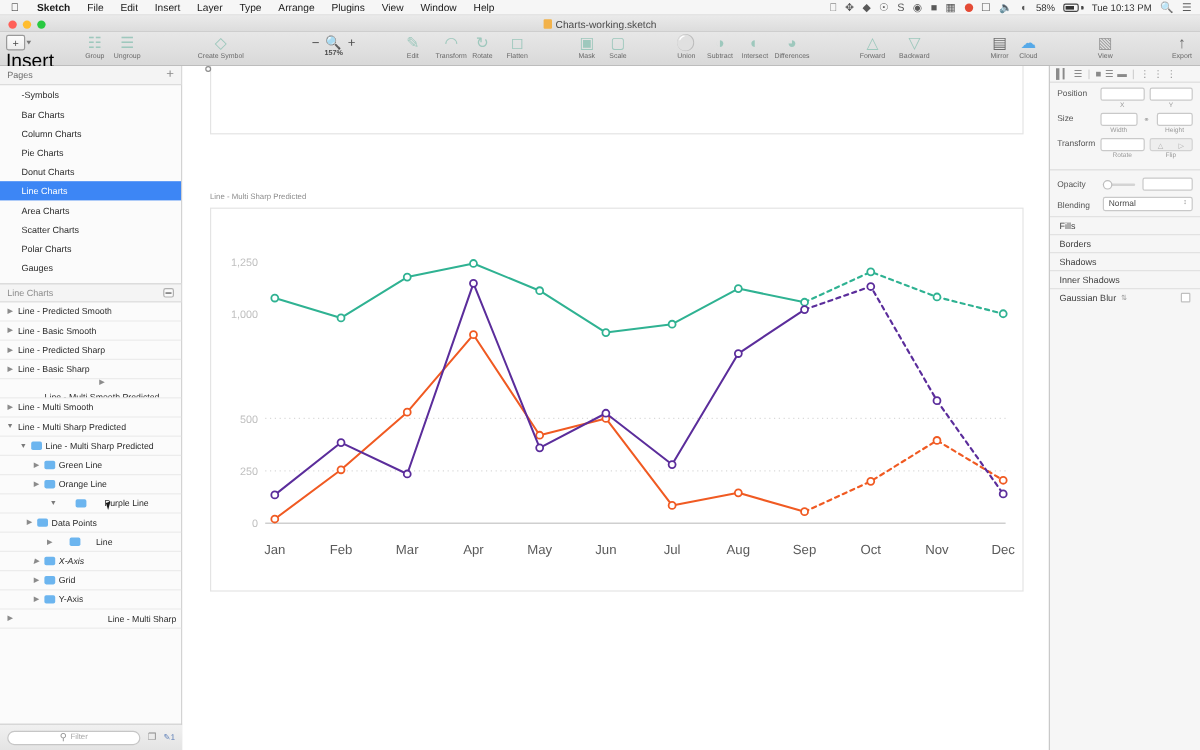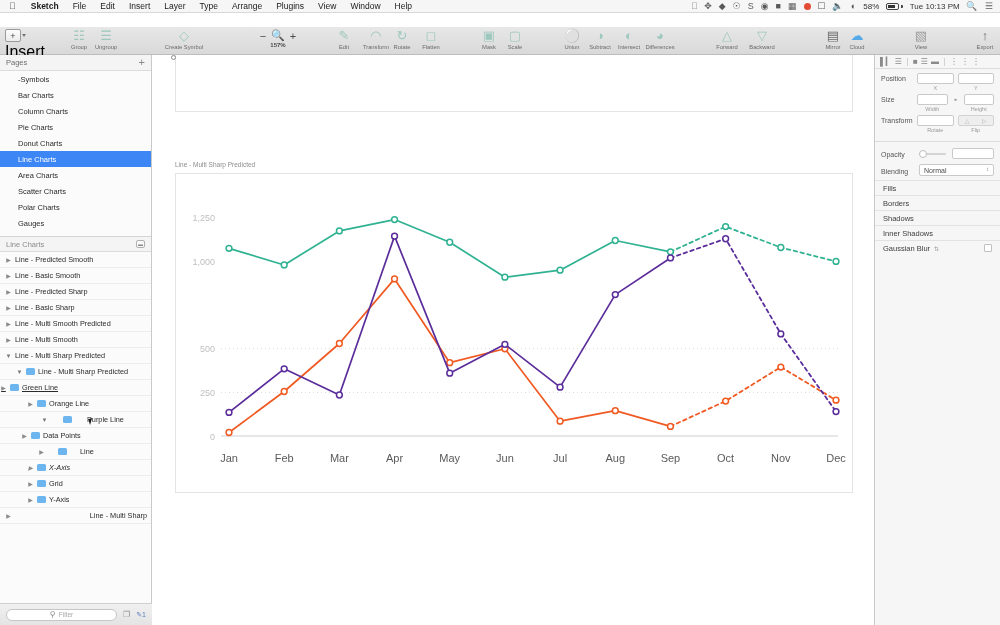--- a/index.html
+++ b/index.html
@@ -204,20 +204,31 @@
       <span class="batt">
         <span class="batt-body"></span>
           <span class="batt-cap"></span>
       </span>
       <span>Tue 10:13 PM</span>
       <span class="ic">🔍</span>
       <span class="ic">☰</span>
     </span>
   </div>
 
+  <div class="titlebar">
+    <span class="traffic">
+      <span class="tl r"></span>
+      <span class="tl y"></span>
+      <span class="tl g"></span>
+    </span>
+    <span class="win-title">
+      <span class="doc-ic"></span>
+      <span>Charts-working.sketch</span>
+    </span>
+  </div>
 
   <div class="toolbar">
 
     <div class="tb-insert">
       <div class="ins-wrap">
         <div class="ins-btn">+</div>
         <div class="tri"></div>
       </div>
       <div class="tb-label">Insert</div>
     </div>
@@ -365,38 +376,38 @@
           <span class="lbl">Line - Basic Smooth</span>
         </div>
         <div class="layer-row" style="padding-left: 5px;">
           <span class="disc">▶</span>
           <span class="lbl">Line - Predicted Sharp</span>
         </div>
         <div class="layer-row" style="padding-left: 5px;">
           <span class="disc">▶</span>
           <span class="lbl">Line - Basic Sharp</span>
         </div>
-        <div class="layer-row" style="padding-left: 5px;">
+        <div class="layer-row" style="padding-left: 23px; flex-direction: column;">
           <span class="disc">▶</span>
           <span class="lbl">Line - Multi Smooth Predicted</span>
         </div>
         <div class="layer-row" style="padding-left: 5px;">
           <span class="disc">▶</span>
           <span class="lbl">Line - Multi Smooth</span>
         </div>
         <div class="layer-row" style="padding-left: 5px;">
           <span class="disc open">▼</span>
           <span class="lbl">Line - Multi Sharp Predicted</span>
         </div>
         <div class="layer-row" style="padding-left: 16px;">
           <span class="disc open">▼</span>
           <span class="folder"></span>
           <span class="lbl">Line - Multi Sharp Predicted</span>
         </div>
-        <div class="layer-row" style=" text-decoration: underline;">
+        <div class="layer-row" style="padding-left: 27px;">
           <span class="disc">▶</span>
           <span class="folder"></span>
           <span class="lbl">Green Line</span>
         </div>
         <div class="layer-row" style="padding-left: 27px;">
           <span class="disc">▶</span>
           <span class="folder"></span>
           <span class="lbl">Orange Line</span>
         </div>
         <div class="layer-row" style="padding-left: 41px; gap: 15px;">

